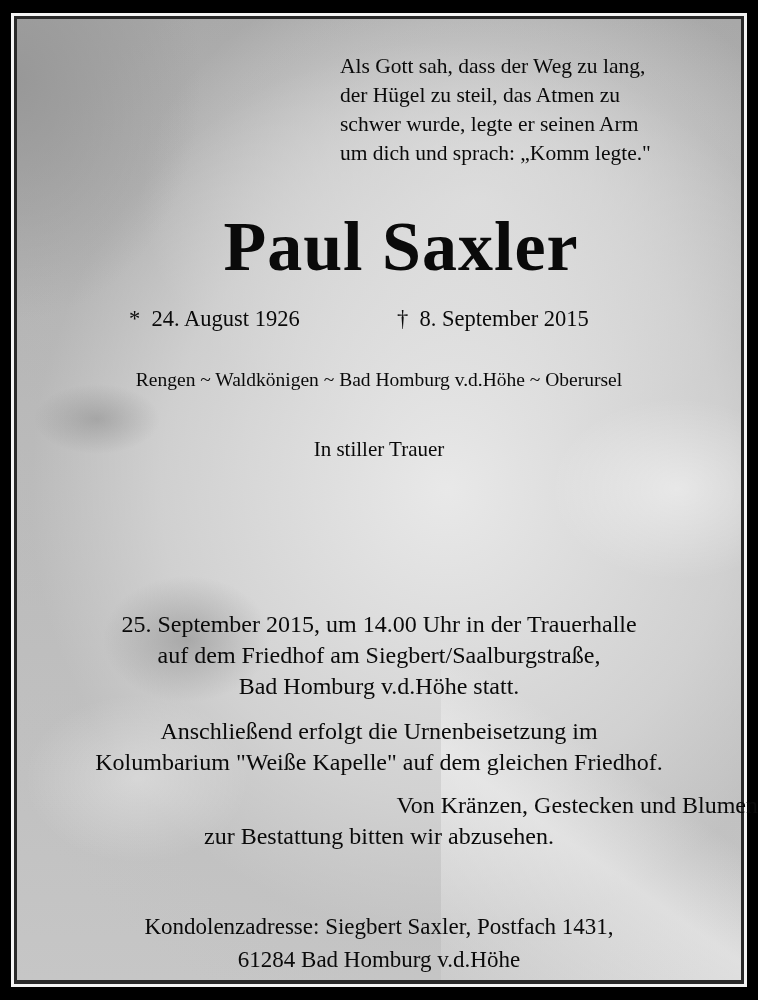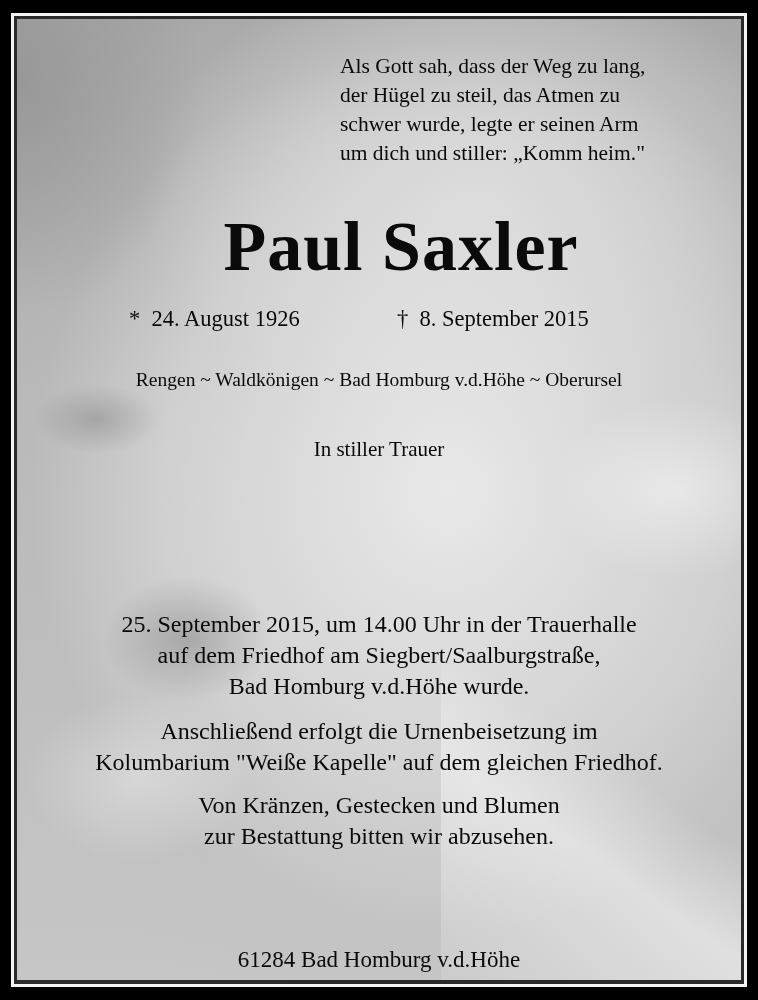--- a/index.html
+++ b/index.html
@@ -144,21 +144,21 @@
     <div class="photo-collar"></div>
   </div>
 </div>
 
 <div class="content">
 
   <div class="quote">
     <div>Als Gott sah, dass der Weg zu lang,</div>
     <div>der Hügel zu steil, das Atmen zu</div>
     <div>schwer wurde, legte er seinen Arm</div>
-    <div>um dich und stiller: „Komm heim."</div>
+    <div>um dich und sprach: „Komm legte."</div>
   </div>
 
   <div class="line name">Paul Saxler</div>
 
   <div class="line dates">
     <span class="birth">
       <span>*</span>&nbsp;
       <span>24. August 1926</span>
     </span>
     <span class="death">
@@ -166,21 +166,22 @@
       <span>8. September 2015</span>
     </span>
   </div>
 
   <div class="line places">Rengen ~ Waldkönigen ~ Bad Homburg v.d.Höhe ~ Oberursel</div>
 
   <div class="line mourning">In stiller Trauer</div>
 
   <div class="line service" style="top:593px;">25. September 2015, um 14.00 Uhr in der Trauerhalle</div>
   <div class="line service" style="top:624px;">auf dem Friedhof am Siegbert/Saalburgstraße,</div>
-  <div class="line service" style="top:655px;">Bad Homburg v.d.Höhe wurde.</div>
+  <div class="line service" style="top:655px;">Bad Homburg v.d.Höhe statt.</div>
   <div class="line service" style="top:700px;">Anschließend erfolgt die Urnenbeisetzung im</div>
   <div class="line service" style="top:731px;">Kolumbarium "Weiße Kapelle" auf dem gleichen Friedhof.</div>
-  <div class="line service" style="top:774px;">Von Kränzen, Gestecken und Blumen</div>
+  <div class="line service" style="top:774px;text-align:right;">Von Kränzen, Gestecken und Blumen</div>
   <div class="line service" style="top:805px;">zur Bestattung bitten wir abzusehen.</div>
 
+  <div class="line condolence" style="top:895px;">Kondolenzadresse: Siegbert Saxler, Postfach 1431,</div>
   <div class="line condolence" style="top:928px;">61284 Bad Homburg v.d.Höhe</div>
 
 </div>
 
 </body></html>

